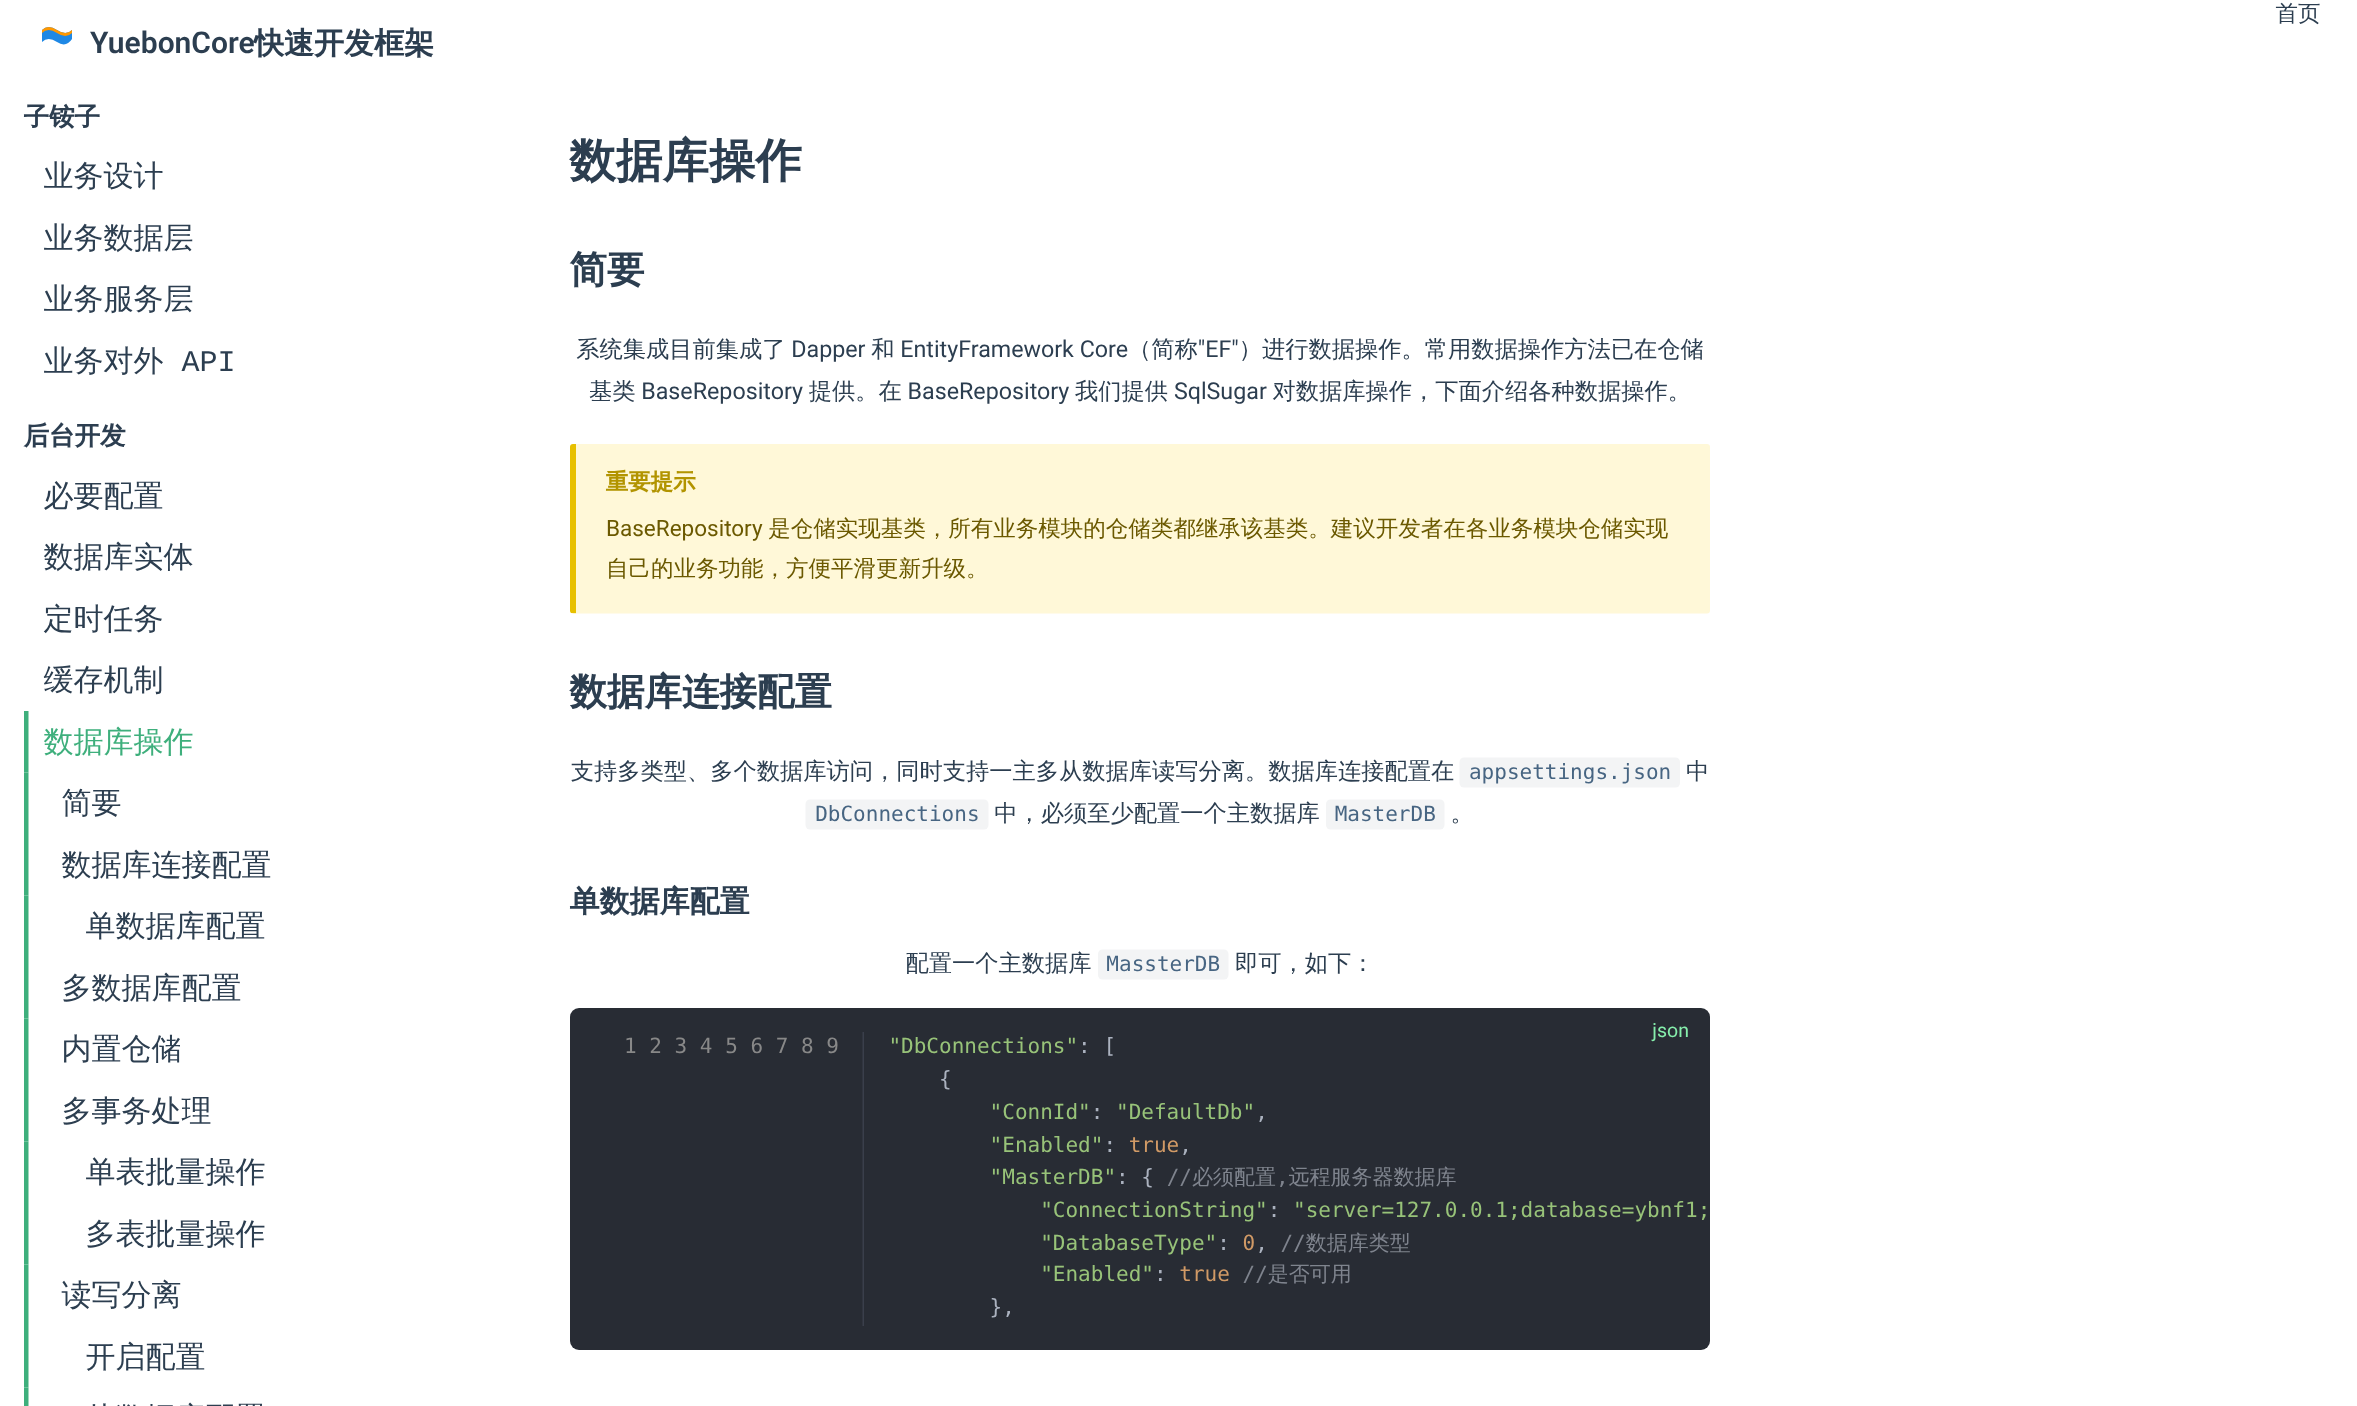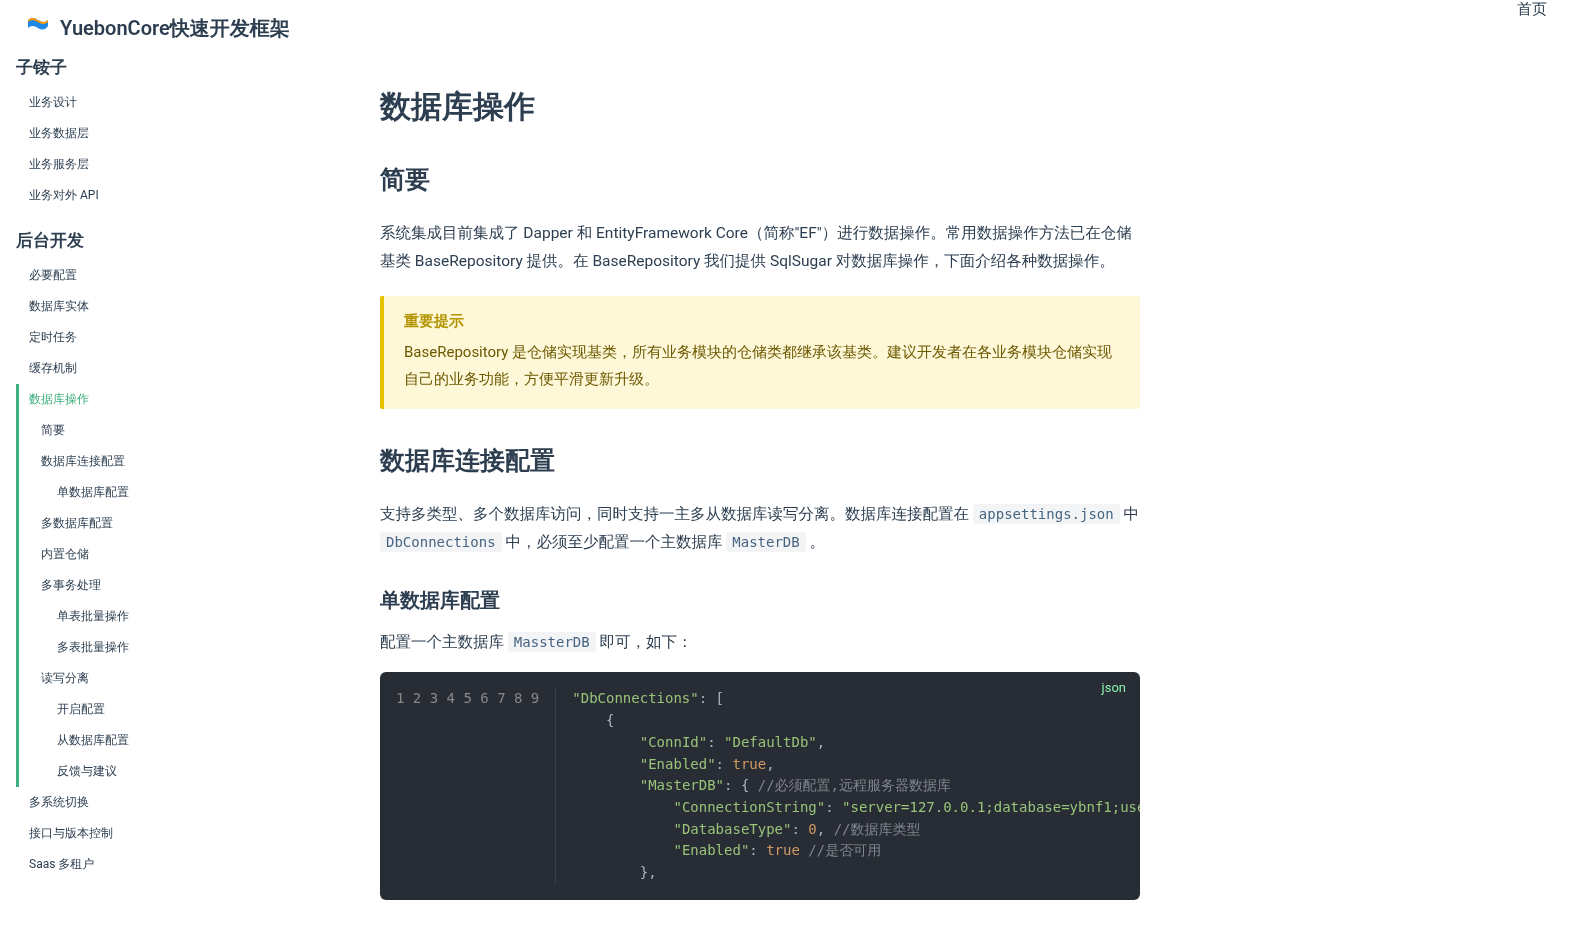--- a/index.html
+++ b/index.html
@@ -33,38 +33,40 @@
 .container {
   display: flex;
   height: calc(100vh - 56px);
 }
 .sidebar {
   width: 300px;
   overflow-y: auto;
   padding: 0 4px 30px 16px;
   position: relative;
   background: #fff;
+  margin-top: 10px;
 }
 .sidebar::-webkit-scrollbar { width: 10px; }
 .sidebar::-webkit-scrollbar-thumb { background: #ccc; border-radius: 5px; }
 .sidebar::-webkit-scrollbar-track { background: #f0f0f0; }
 
 .side-section-title {
   font-size: 17px;
   font-weight: 600;
   color: #2c3e50;
   margin: 18px 0 8px 0;
 }
 .side-list { list-style: none; }
 .side-item {
-  font-size: 12px;
+  font-size: 20px;
   padding: 7px 0 7px 10px;
   color: #2c3e50;
   cursor: pointer;
   border-left: 3px solid transparent;
+  font-family: Liberation Mono, monospace;
 }
 .side-item.lv2 { padding-left: 22px; }
 .side-item.lv3 { padding-left: 38px; }
 .side-item.active {
   color: #3eaf7c;
   font-weight: 500;
 }
 .side-item.section-active {
   border-left: 3px solid #3eaf7c;
 }
@@ -92,20 +94,21 @@
   font-size: 20px;
   font-weight: 600;
   margin: 30px 0 15px 0;
   color: #2c3e50;
 }
 .main p {
   line-height: 1.8;
   margin-bottom: 14px;
   color: #2c3e50;
   font-size: 15.5px;
+  text-align: center;
 }
 .inline-code {
   background: #f3f4f5;
   color: #476582;
   padding: 2px 6px;
   border-radius: 3px;
   font-family: Consolas, Monaco, monospace;
   font-size: 14px;
 }
 .tip-block {
@@ -147,20 +150,21 @@
   line-height: 1.55;
   padding: 16px 0;
 }
 .line-numbers {
   color: #888;
   padding: 0 16px;
   border-right: 1px solid #3a3f4b;
   text-align: right;
   user-select: none;
   flex-shrink: 0;
+  margin-left: 20px;
 }
 .code-lines {
   padding: 0 16px;
   color: #abb2bf;
   white-space: pre;
   flex: 1;
 }
 .code-lines .s { color: #98c379; }
 .code-lines .k { color: #d19a66; }
 .code-lines .p { color: #abb2bf; }

